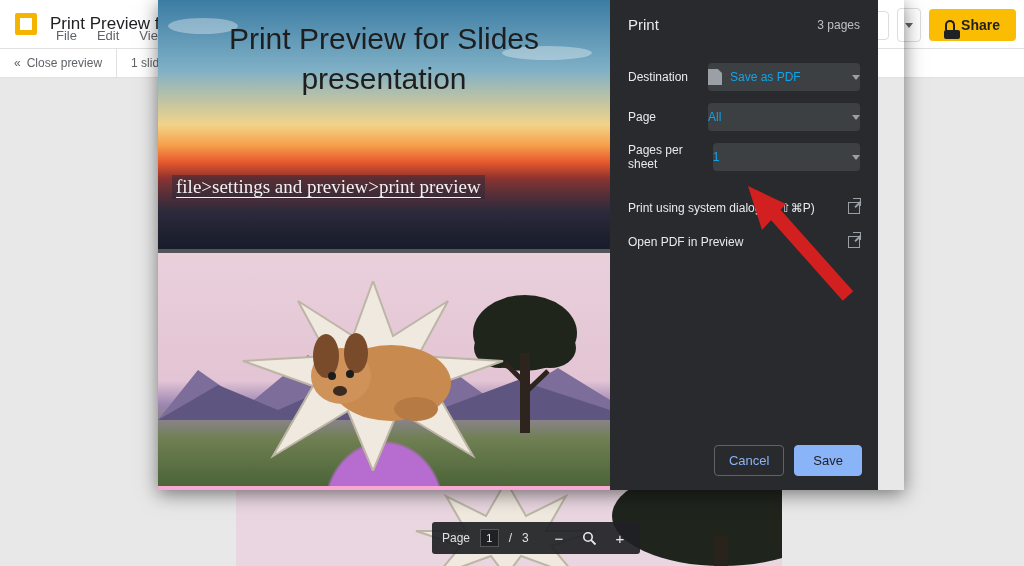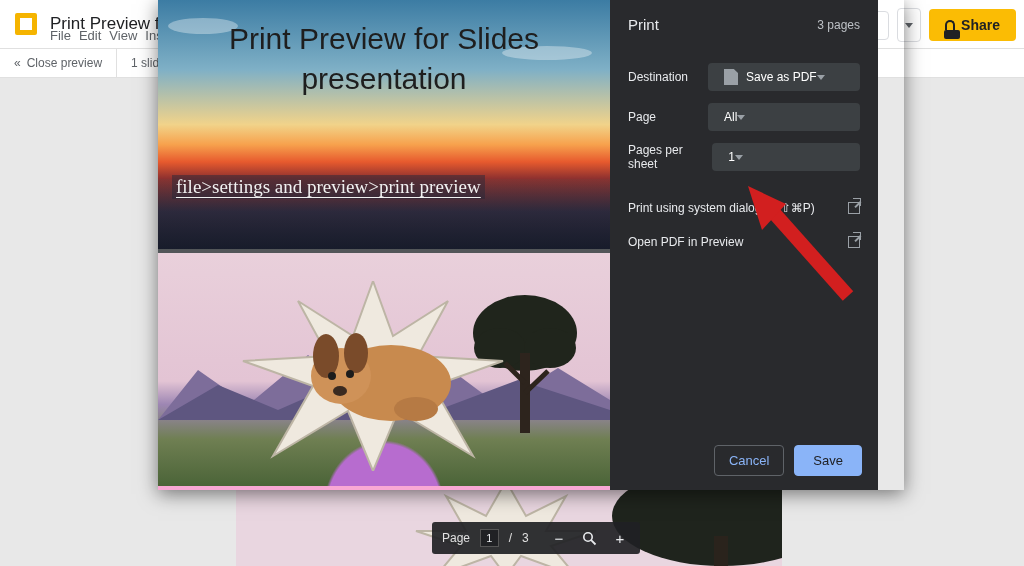--- a/index.html
+++ b/index.html
@@ -15,21 +15,21 @@
     margin-right: 6px;
   }
   .home-icon {
     width: 22px; height: 22px; background: #f5b400; border-radius: 2px;
     position: relative;
   }
   .home-icon::after{
     content:""; position:absolute; inset:5px; background:#fff;
   }
   .doc-title { font-size: 17px; color: #202124; }
-  .menubar { position: absolute; left: 50px; top: 28px; display: flex; gap: 8px; }
+  .menubar { position: absolute; left: 56px; top: 28px; display: flex; gap: 20px; }
   .menubar span { font-size: 13px; color: #5f6368; cursor: pointer; }
   .app-right {
     position: absolute; right: 8px; top: 8px; display: flex; align-items: center; gap: 8px;
   }
   .btn-outlined {
     color:#202124; background:#fff; border:1px solid #dadce0; border-radius:4px;
     padding:6px 12px; font-size:13px; display:flex; align-items:center; gap:4px;
   }
   .btn-share {
     background:#fbbc04; color:#202124; border-radius:4px; padding:8px 16px;
@@ -154,22 +154,22 @@
   }
   .pp-title{ font-size:15px; }
   .pp-pages{ font-size:12px; color:#bdc1c6; }
   .pp-row{
     display:flex; align-items:center; justify-content:space-between;
     height:40px;
   }
   .pp-label{ color:#e8eaed; font-size:12px; }
   .pp-select{
     width:152px; height:28px; background:#3c4043; border-radius:4px;
-    display:flex; align-items:center; padding:0 16px; color:#ffffff; font-size:12px;
-    justify-content:flex-start; cursor:pointer;
+    display:flex; align-items:center; padding:0 0; color:#0ea5e9; font-size:12px;
+    justify-content:space-between; cursor:pointer;
   }
   .pp-select .left{display:flex;align-items:center;gap:8px;}
   .pdf-file-icon{
     width:14px;height:16px;background:#9aa0a6;clip-path:polygon(0 0,70% 0,100% 25%,100% 100%,0 100%);
   }
   .pp-select .chev{
     width:0;height:0;border-left:4px solid transparent;border-right:4px solid transparent;
     border-top:5px solid #9aa0a6;
   }
   .pp-link{

